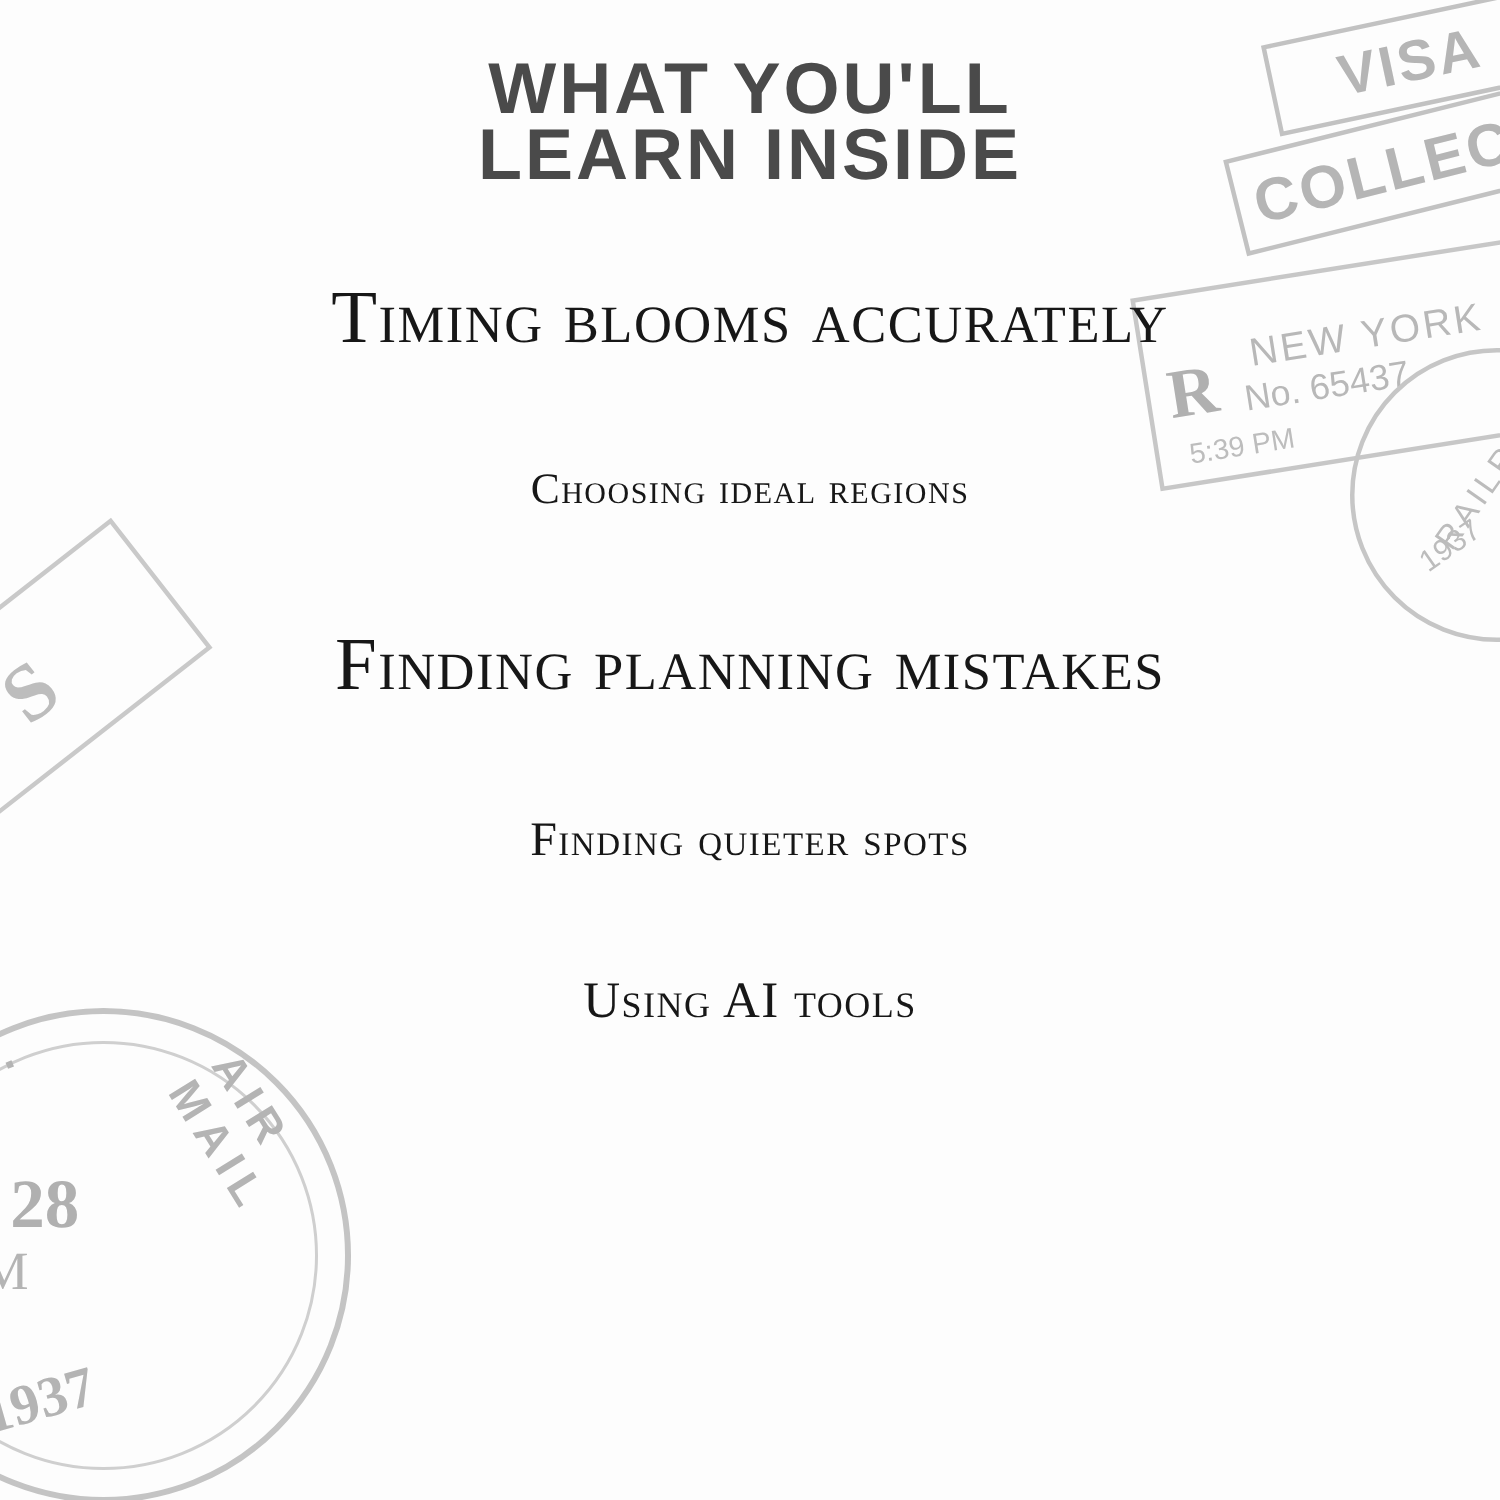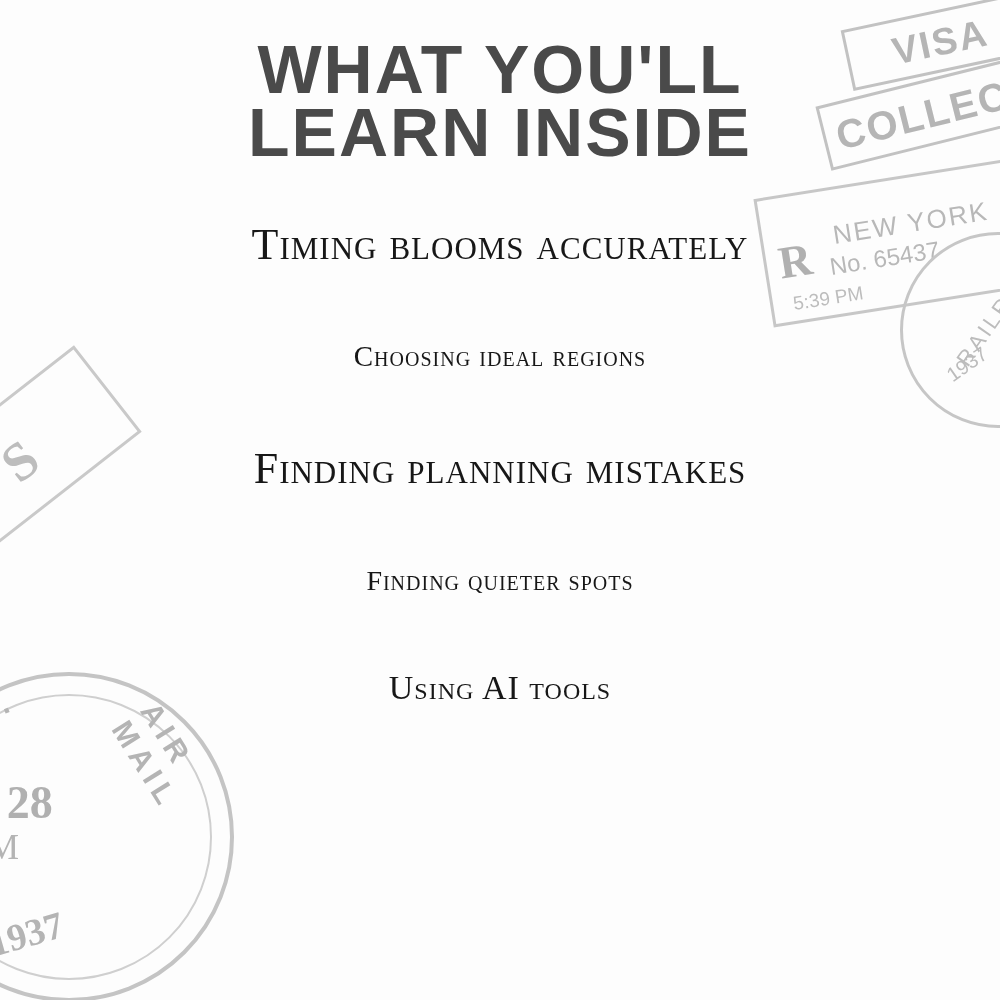--- a/index.html
+++ b/index.html
@@ -224,49 +224,49 @@
     width: 1000px;
     height: 1000px;
   }
   #heading {
     margin: 0;
     padding-top: 38px;
     text-align: center;
     color: #4a4a4a;
     font-family: "Liberation Sans", sans-serif;
     font-weight: bold;
-    font-size: 68px;
+    font-size: 48px;
     line-height: 0.92;
     letter-spacing: -1px;
     text-transform: uppercase;
   }
   #heading .hl {
     display: block;
   }
   #heading .hl-1 { letter-spacing: 2px; }
   #heading .hl-2 { letter-spacing: 2px; }
 
   #bullet-list {
     list-style: none;
     margin: 0;
     padding: 58px 0 0 0;
   }
   #bullet-list li {
     text-align: center;
     color: #171717;
     font-family: "Liberation Serif", serif;
-    font-size: 44px;
+    font-size: 50px;
     line-height: 1.1;
     font-variant: small-caps;
     letter-spacing: 1px;
     margin-bottom: 72px;
   }
   #bullet-list li:last-child { margin-bottom: 0; }
   #bullet-list li.item-2 { font-size: 29px; }
-  #bullet-list li.item-4 { font-size: 28px; }
+  #bullet-list li.item-4 { font-size: 32px; }
   #bullet-list li.item-5 { font-size: 34px; }
 </style>
 </head>
 <body>
 
 <div id="page">
 
   <div>
 
     <div class="stamp stamp-rect" id="stamp-visa">VISA</div>

